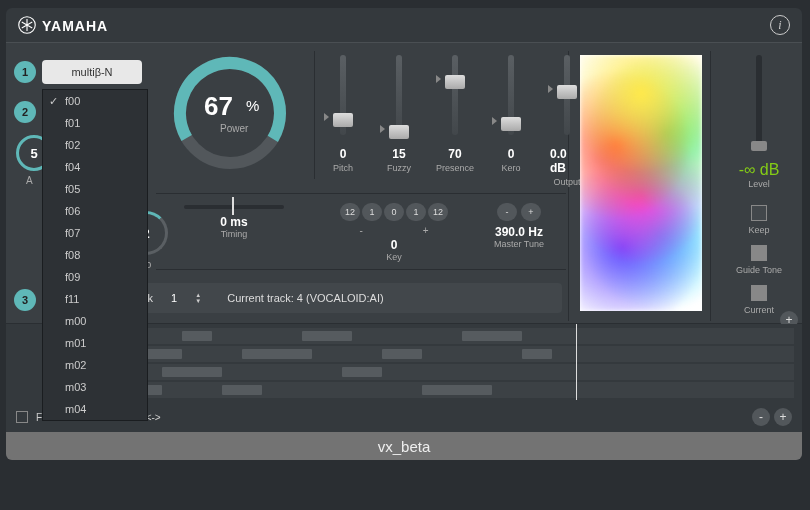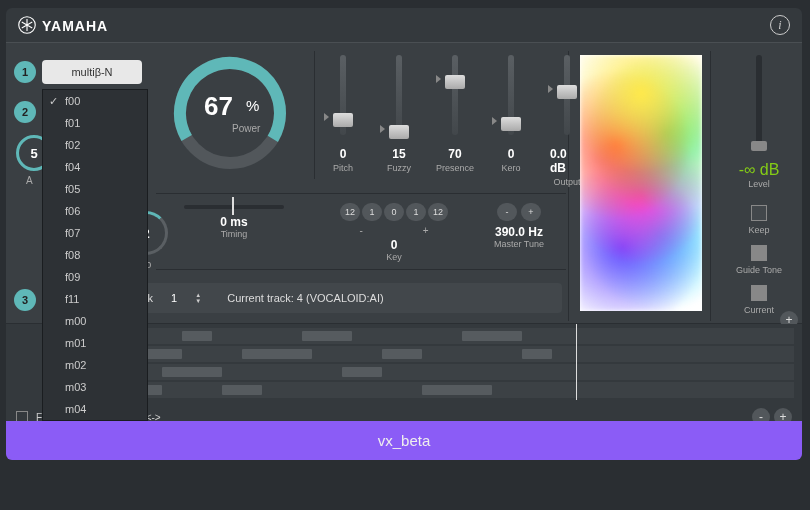--- a/index.html
+++ b/index.html
@@ -32,21 +32,21 @@
   .attack-dial { position: absolute; left: 10px; top: 92px; width: 36px; height: 36px; border: 3px solid #5fb8b8; border-radius: 50%; display: flex; align-items: center; justify-content: center; color: #fff; font-size: 13px; font-weight: bold; }
   .attack-label { position: absolute; left: 20px; top: 132px; color: #aaa; font-size: 10px; }
   
   .vibrato-dial { position: absolute; left: 118px; top: 168px; width: 44px; height: 44px; border: 3px solid #5a5f63; border-top-color: #5fb8b8; border-radius: 50%; display: flex; align-items: center; justify-content: center; color: #fff; font-size: 13px; font-weight: bold; }
   .vibrato-label { position: absolute; left: 128px; top: 216px; color: #aaa; font-size: 10px; }
   
   .power-ring { position: absolute; left: 164px; top: 10px; width: 120px; height: 120px; }
   .power-ring svg { width: 100%; height: 100%; }
   .power-val { position: absolute; left: 198px; top: 48px; color: #fff; font-size: 26px; font-weight: bold; }
   .power-pct { position: absolute; left: 240px; top: 54px; color: #fff; font-size: 15px; }
-  .power-label { position: absolute; left: 226px; top: 80px; color: #aaa; font-size: 10px; }
+  .power-label { position: absolute; left: 214px; top: 80px; color: #aaa; font-size: 10px; }
   
   .sliders { position: absolute; left: 320px; top: 12px; display: flex; gap: 22px; }
   .slider-col { display: flex; flex-direction: column; align-items: center; width: 34px; }
   .slider-track { width: 6px; height: 80px; background: linear-gradient(#5a5f63,#42474b); border-radius: 3px; position: relative; margin-bottom: 12px; }
   .slider-thumb { position: absolute; left: -7px; width: 20px; height: 14px; background: linear-gradient(#ddd,#aaa); border-radius: 2px; }
   .slider-tri { position: absolute; left: -16px; width: 0; height: 0; border-top: 4px solid transparent; border-bottom: 4px solid transparent; border-left: 5px solid #888; }
   .slider-val { color: #fff; font-size: 12px; font-weight: bold; }
   .slider-name { color: #aaa; font-size: 9px; margin-top: 2px; }
   
   .divider-v { position: absolute; width: 1px; background: #2a2e32; top: 8px; height: 128px; }
@@ -111,21 +111,21 @@
   .tl-track { position: absolute; left: 36px; width: 752px; height: 16px; background: #3c4145; }
   .tl1 { top: 4px; } .tl2 { top: 22px; } .tl3 { top: 40px; } .tl4 { top: 58px; }
   .clip { position: absolute; height: 10px; top: 3px; background: #565b5f; border-radius: 1px; }
   .playhead { position: absolute; left: 570px; top: 0; width: 1px; height: 76px; background: #ddd; }
   
   .bottom-bar { position: absolute; left: 0; top: 396px; width: 100%; height: 26px; background: #34393d; display: flex; align-items: center; padding: 0 10px; gap: 8px; }
   .chk { width: 12px; height: 12px; border: 1px solid #888; cursor: pointer; }
   .bb-text { color: #ccc; font-size: 10px; }
   .bb-right { margin-left: auto; display: flex; gap: 4px; }
   
-  .title-bar { position: absolute; left: 0; bottom: 0; width: 100%; height: 39px; background: #8b5cf6; display: flex; align-items: center; justify-content: center; color: #eee; font-size: 15px; border-radius: 0 0 6px 6px; }
+  .title-bar { position: absolute; left: 0; bottom: 0; width: 100%; height: 28px; background: #737373; display: flex; align-items: center; justify-content: center; color: #eee; font-size: 15px; border-radius: 0 0 6px 6px; }
 </style>
 </head>
 <body>
 
 <div class="panel">
   <div class="header">
     <div class="logo">
       <svg class="logo-icon" viewBox="0 0 24 24">
           <circle cx="12" cy="12" r="11" fill="none" stroke="#fff" stroke-width="1.5"></circle>
           <path d="M12 4 L12 20 M5 8 L19 16 M5 16 L19 8" stroke="#fff" stroke-width="1.5"></path>

